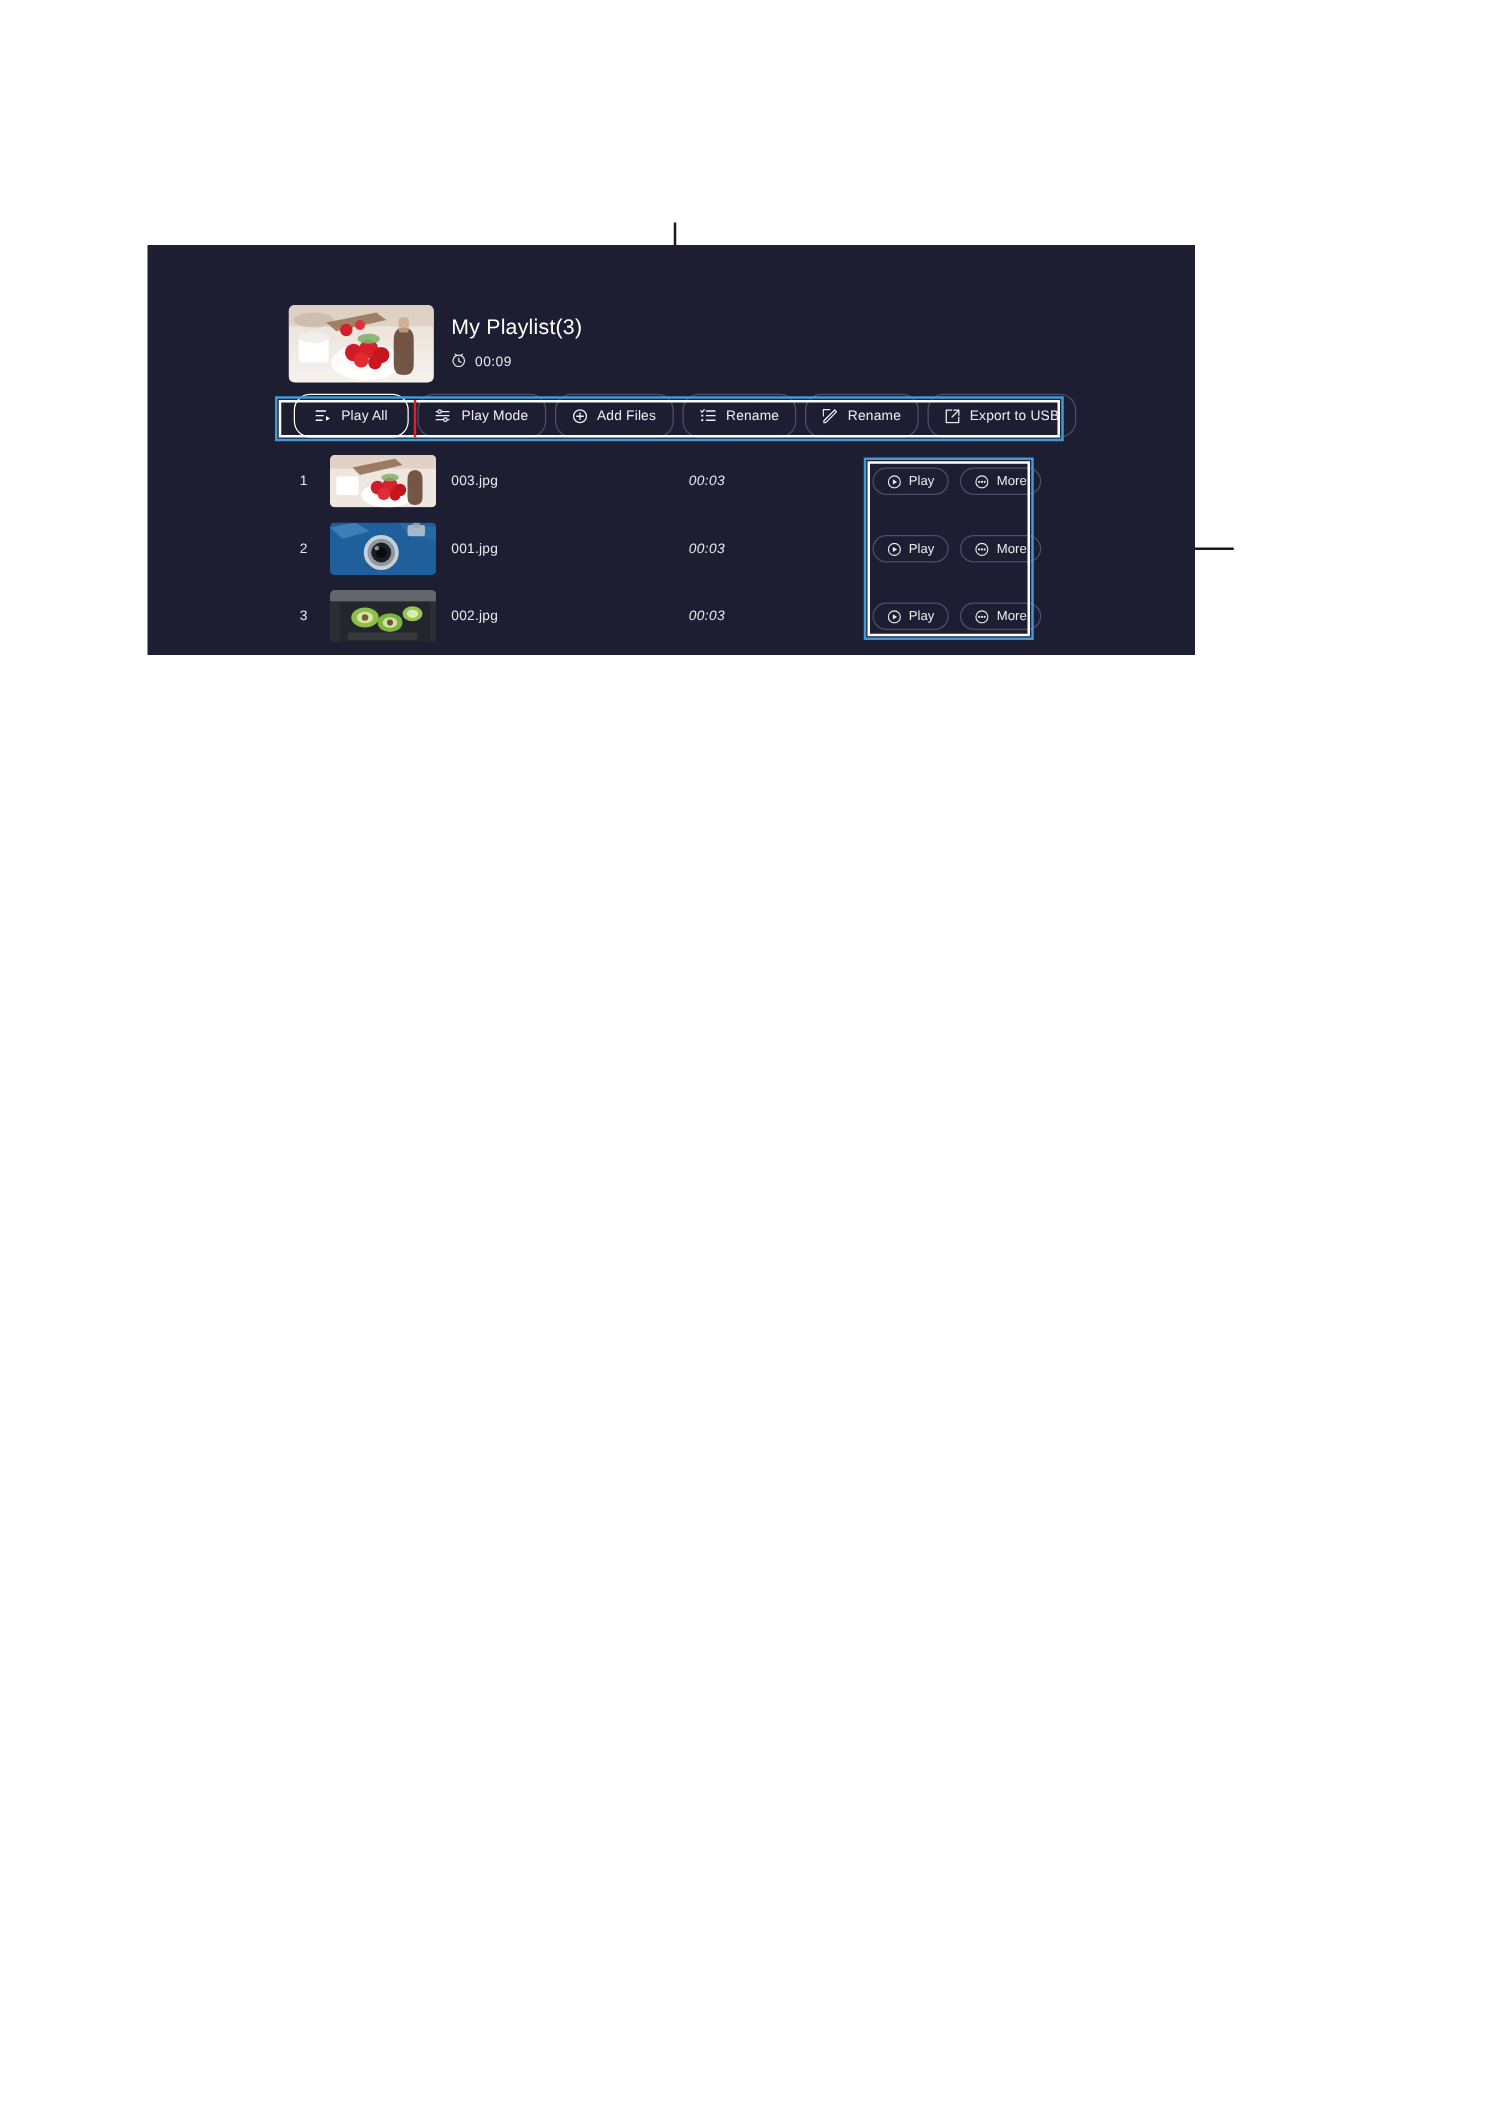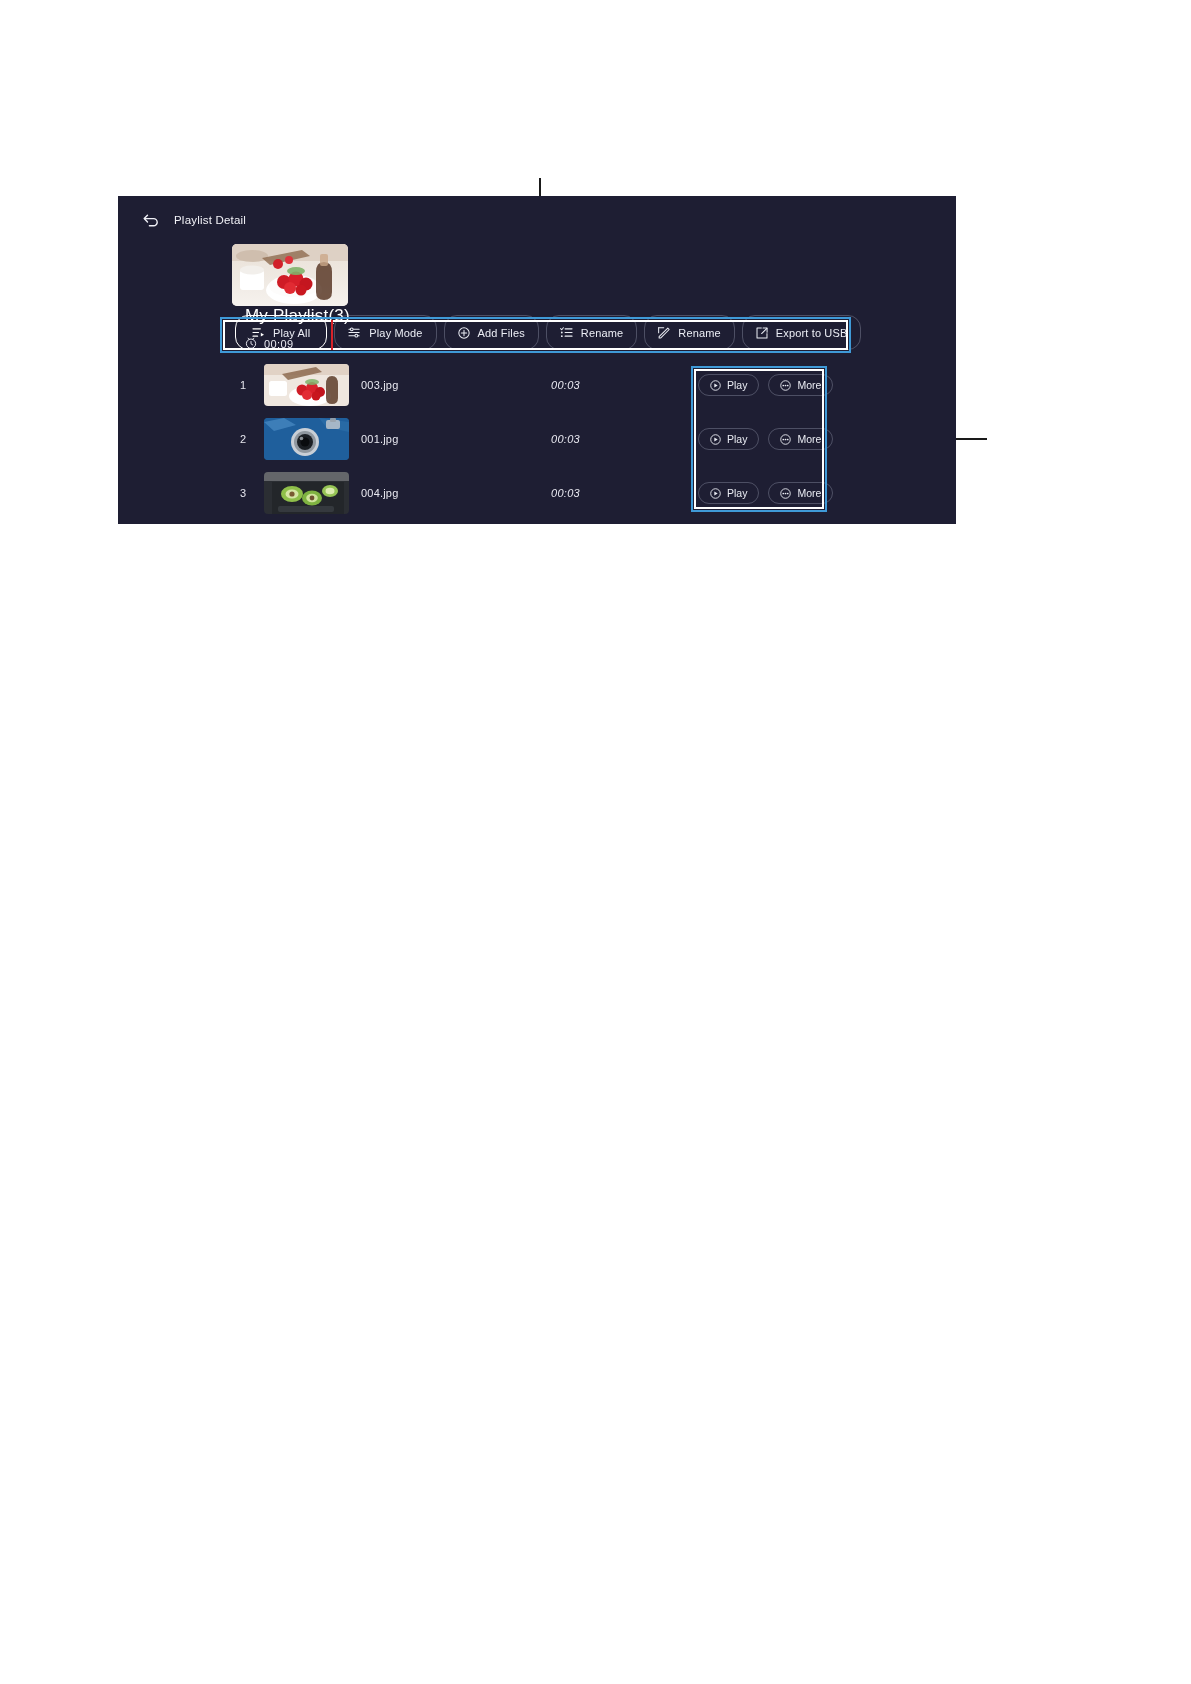--- a/index.html
+++ b/index.html
@@ -61,21 +61,20 @@
     white-space: nowrap;
   }
 
   
   #playlist-header {
     position: absolute;
     left: 113px;
     top: 48px;
     display: flex;
     align-items: center;
-    flex-direction: column;
   }
   #playlist-cover {
     width: 116px;
     height: 62px;
     border-radius: 5px;
     overflow: hidden;
     flex: none;
     position: relative;
     background: #e9ded6;
   }
@@ -231,31 +230,20 @@
   }
 </style>
 </head>
 <body>
 
 <div class="callout-line" style="left:539px; top:178px; width:1.6px; height:150px;"></div>
 <div class="callout-line" style="left:827px; top:438px; width:160px; height:1.6px;"></div>
 
 <div id="device-screen">
 
-  <div id="titlebar">
-    <div id="back-button">
-      <span>
-        <svg width="18" height="14" viewBox="0 0 18 14" fill="none">
-          <path d="M5.5 2.2 L2.2 5.6 L5.5 9" stroke="#f0f0f6" stroke-width="1.4" stroke-linecap="round" stroke-linejoin="round"></path>
-          <path d="M2.6 5.6 H11.6 a3.6 3.6 0 0 1 0 7.2 H7.4" stroke="#f0f0f6" stroke-width="1.4" fill="none" stroke-linecap="round"></path>
-        </svg>
-      </span>
-    </div>
-    <div id="page-title-text">Playlist Detail</div>
-  </div>
 
   <div id="playlist-header">
     <div id="playlist-cover">
       <svg viewBox="0 0 116 62" preserveAspectRatio="none">
         <defs>
           <linearGradient id="cov-bg" x1="0" y1="0" x2="0" y2="1">
             <stop offset="0%" stop-color="#e9e0d6"></stop>
             <stop offset="55%" stop-color="#efe9e2"></stop>
             <stop offset="100%" stop-color="#f6f2ee"></stop>
           </linearGradient>
@@ -470,21 +458,21 @@
           <ellipse cx="28" cy="22" rx="6.5" ry="4.6" fill="#d6e6a6"></ellipse>
           <circle cx="28" cy="22" r="2.6" fill="#7a5a32"></circle>
           <ellipse cx="48" cy="26" rx="10" ry="7.5" fill="#7fb341"></ellipse>
           <ellipse cx="48" cy="26" rx="5.8" ry="4.2" fill="#cfe49c"></ellipse>
           <circle cx="48" cy="26" r="2.4" fill="#6e5130"></circle>
           <ellipse cx="66" cy="19" rx="8" ry="6" fill="#96c455"></ellipse>
           <ellipse cx="66" cy="19" rx="4.5" ry="3.3" fill="#dcecb0"></ellipse>
           <rect x="14" y="34" width="56" height="6" rx="2" fill="#3a3e44" opacity=".8"></rect>
         </svg>
       </div>
-      <div class="row-name">004.jpg</div>
+      <div class="row-name">002.jpg</div>
       <div class="row-duration">00:03</div>
       <div class="row-actions">
         <div class="act-btn">
           <span class="act-icon">
             <svg width="11" height="11" viewBox="0 0 12 12" fill="none">
               <circle cx="6" cy="6" r="5.2" stroke="#e9ebf2" stroke-width="1"></circle>
               <path d="M4.7 3.8 L8.4 6 L4.7 8.2 Z" fill="#e9ebf2"></path>
             </svg>
           </span>
           <span class="act-label">Play</span>

